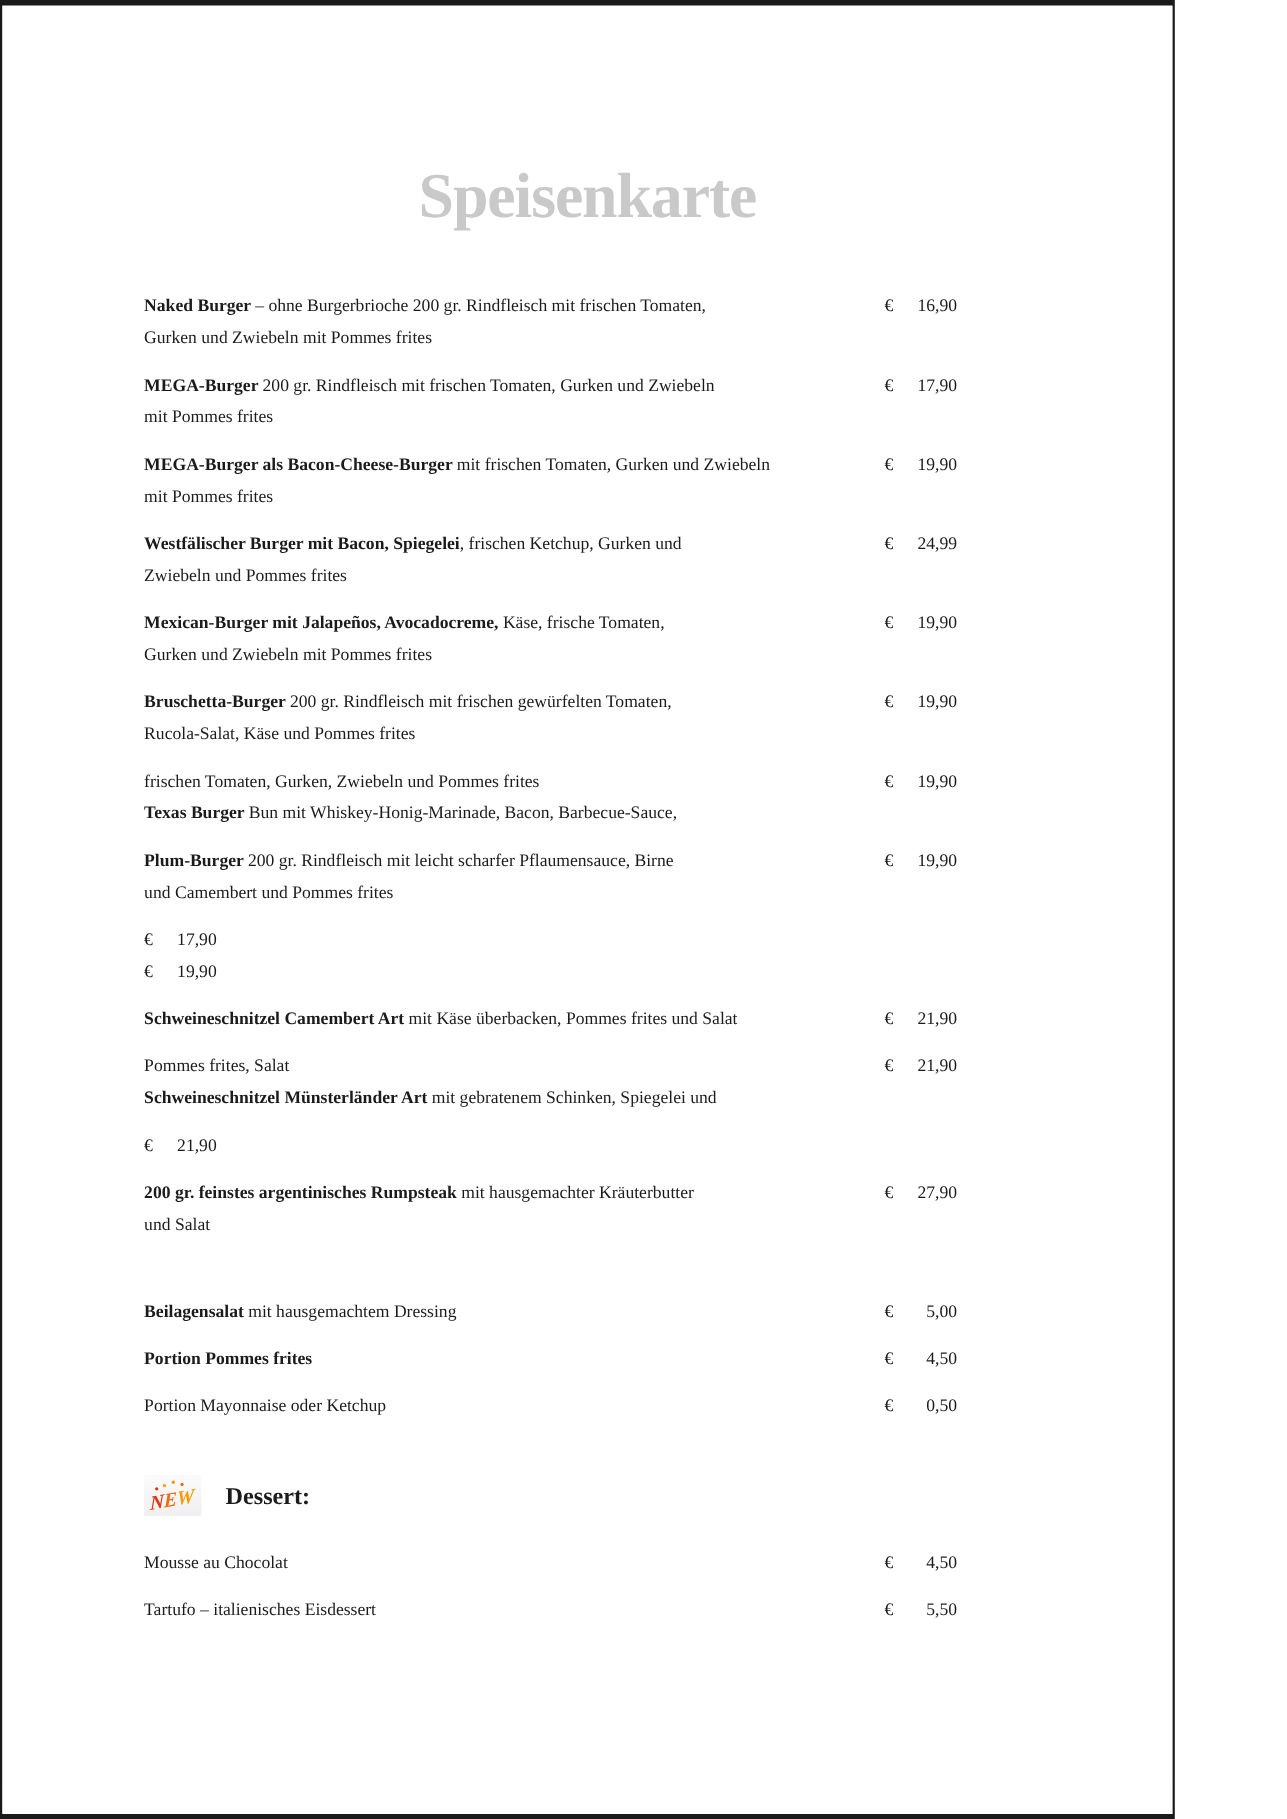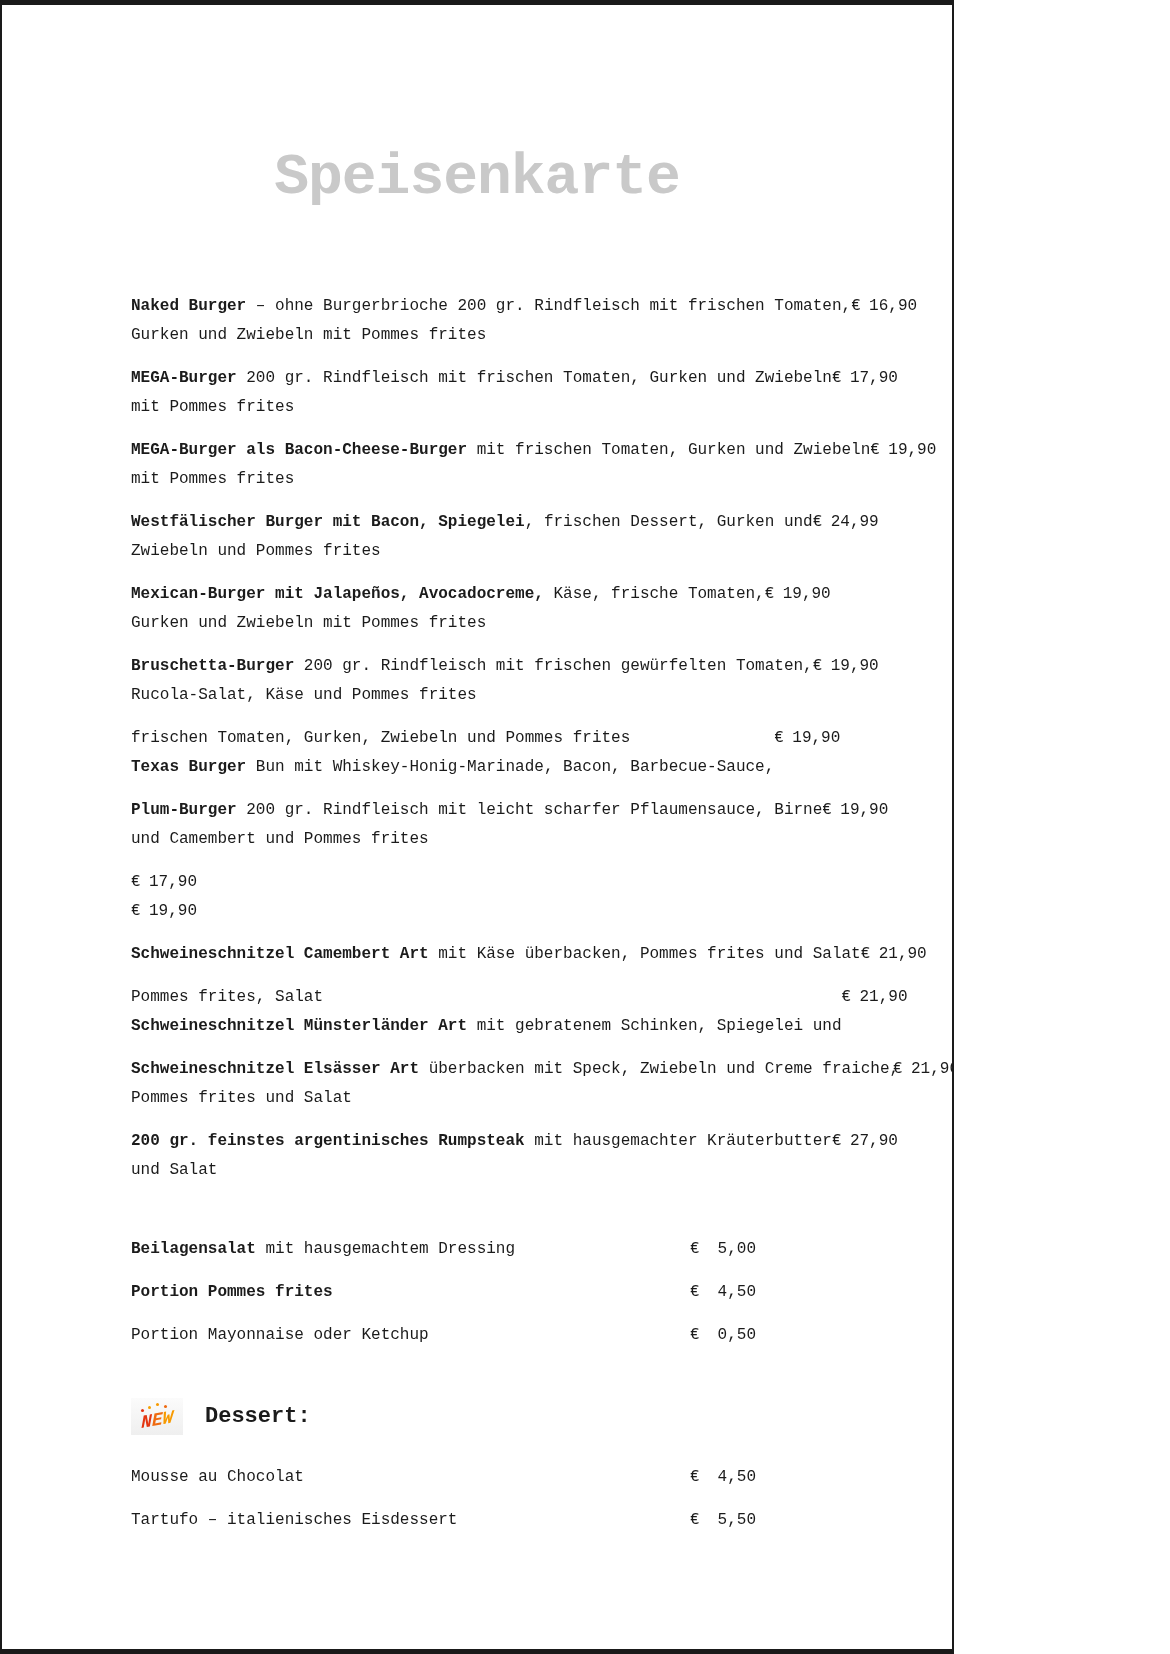--- a/index.html
+++ b/index.html
@@ -3,39 +3,39 @@
 <meta charset="utf-8">
 <style>
   :root{
     --text:#1b1b1b;
     --title:#c9c9c9;
     --border:#1a1a1a;
   }
   html,body{margin:0;padding:0;background:#ffffff;}
   .page{
     position:relative;
-    width:954px;height:1654px;
+    width:1068px;height:1654px;
     box-sizing:border-box;
     background:#ffffff;
     border-style:solid;border-color:var(--border);
     border-width:5px 2px 5px 2px;
-    font-family:Liberation Mono, monospace;
+    font-family:Liberation Serif, serif;
     color:var(--text);
     overflow:hidden;
   }
   .title{
     margin:138px 0 0 0;
     font-size:58px;line-height:70px;
     font-weight:700;
     text-align:center;
     color:var(--title);
     letter-spacing:-1px;
   }
   .content{
-    margin-top:79px;
+    margin-top:51px;
     padding:0 196px 0 129px;
   }
   .item{
     display:flex;
     justify-content:space-between;
     align-items:flex-start;
     margin-bottom:14px;
     font-size:16px;
     line-height:29px;
   }
@@ -121,21 +121,21 @@
           </div>
           <div class="prices">
             <div class="price">
               <span class="cur">€</span>
               <span class="val">19,90</span>
             </div>
           </div>
         </div>
         <div class="item">
           <div class="desc">
-            <div class="line"><span class="b">Westfälischer Burger mit Bacon, Spiegelei</span><span>, frischen Dessert, Gurken und</span></div>
+            <div class="line"><span class="b">Westfälischer Burger mit Bacon, Spiegelei</span><span>, frischen Ketchup, Gurken und</span></div>
             <div class="line"><span>Zwiebeln und Pommes frites</span></div>
           </div>
           <div class="prices">
             <div class="price">
               <span class="cur">€</span>
               <span class="val">24,99</span>
             </div>
           </div>
         </div>
         <div class="item">
@@ -215,24 +215,20 @@
             <div class="line"><span class="b">Schweineschnitzel Münsterländer Art </span><span>mit gebratenem Schinken, Spiegelei und</span></div>
           </div>
           <div class="prices">
             <div class="price">
               <span class="cur">€</span>
               <span class="val">21,90</span>
             </div>
           </div>
         </div>
         <div class="item">
-          <div class="desc">
-            <div class="line"><span class="b">Schweineschnitzel Elsässer Art </span><span>überbacken mit Speck, Zwiebeln und Creme fraiche,</span></div>
-            <div class="line"><span>Pommes frites und Salat</span></div>
-          </div>
           <div class="prices">
             <div class="price">
               <span class="cur">€</span>
               <span class="val">21,90</span>
             </div>
           </div>
         </div>
         <div class="item">
           <div class="desc">
             <div class="line"><span class="b">200 gr. feinstes argentinisches Rumpsteak </span><span>mit hausgemachter Kräuterbutter</span></div>

